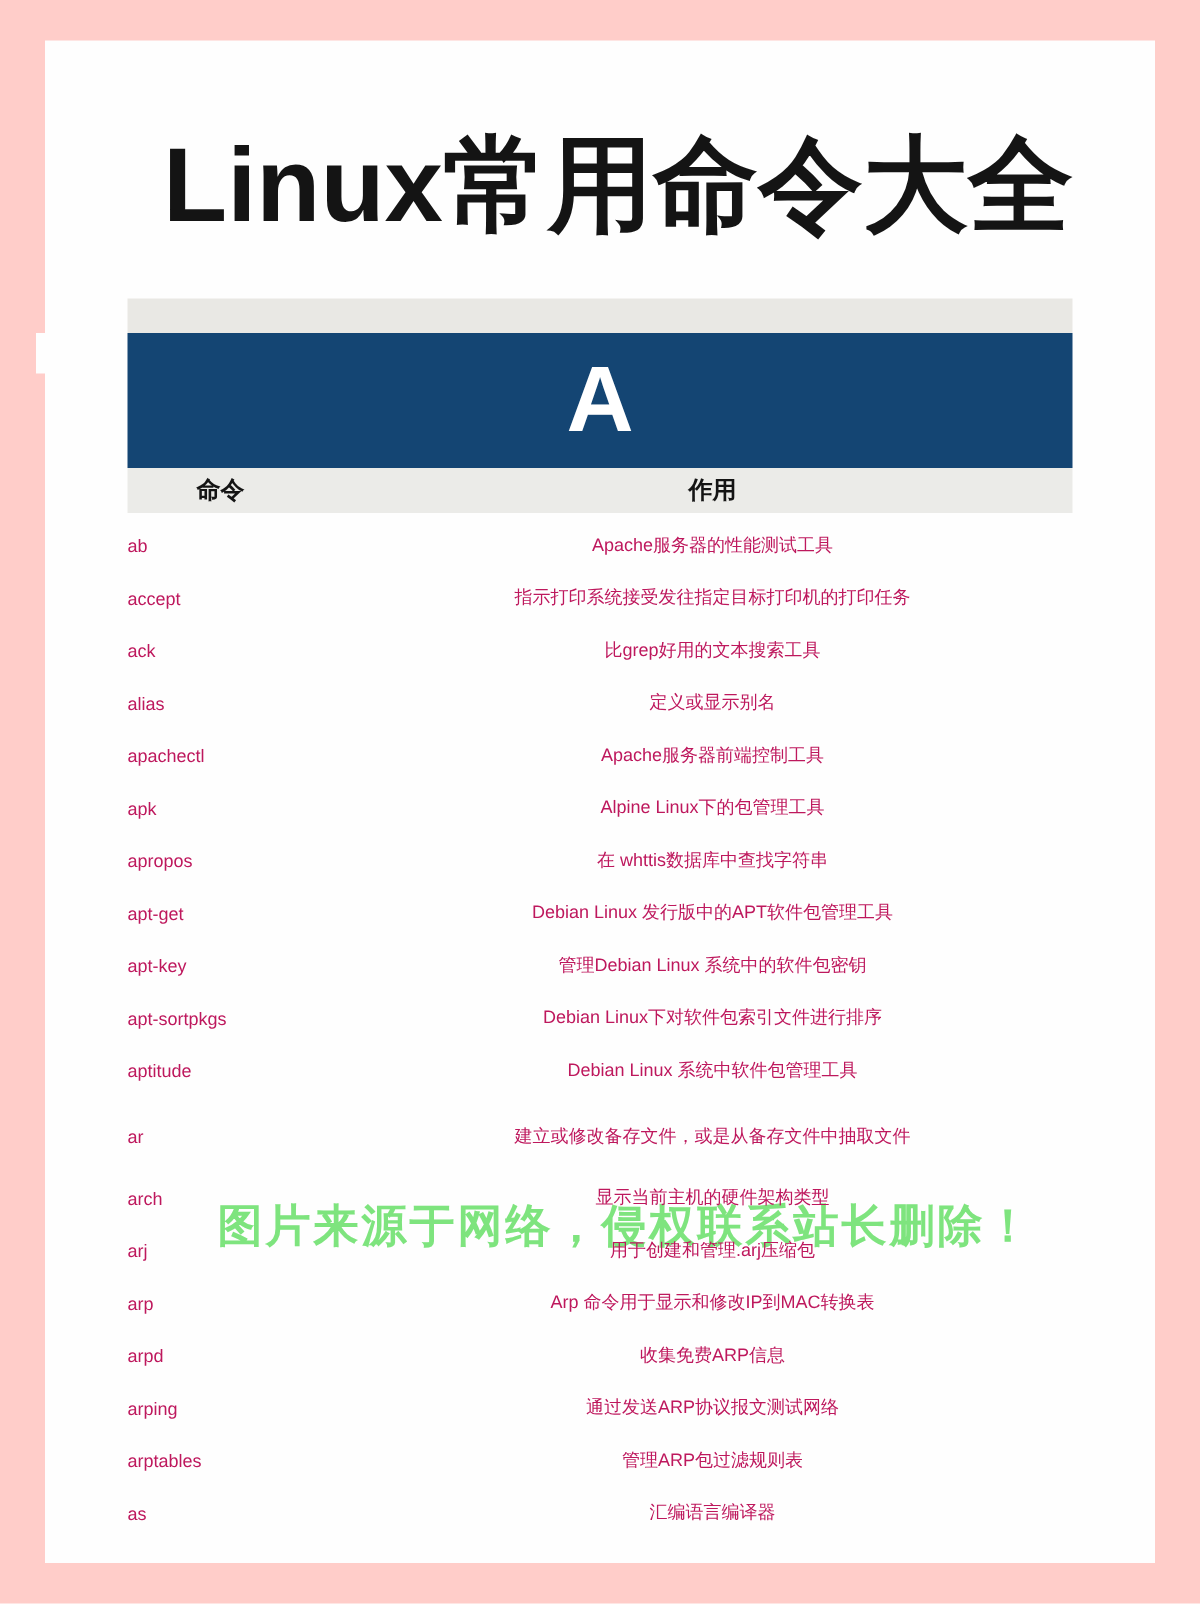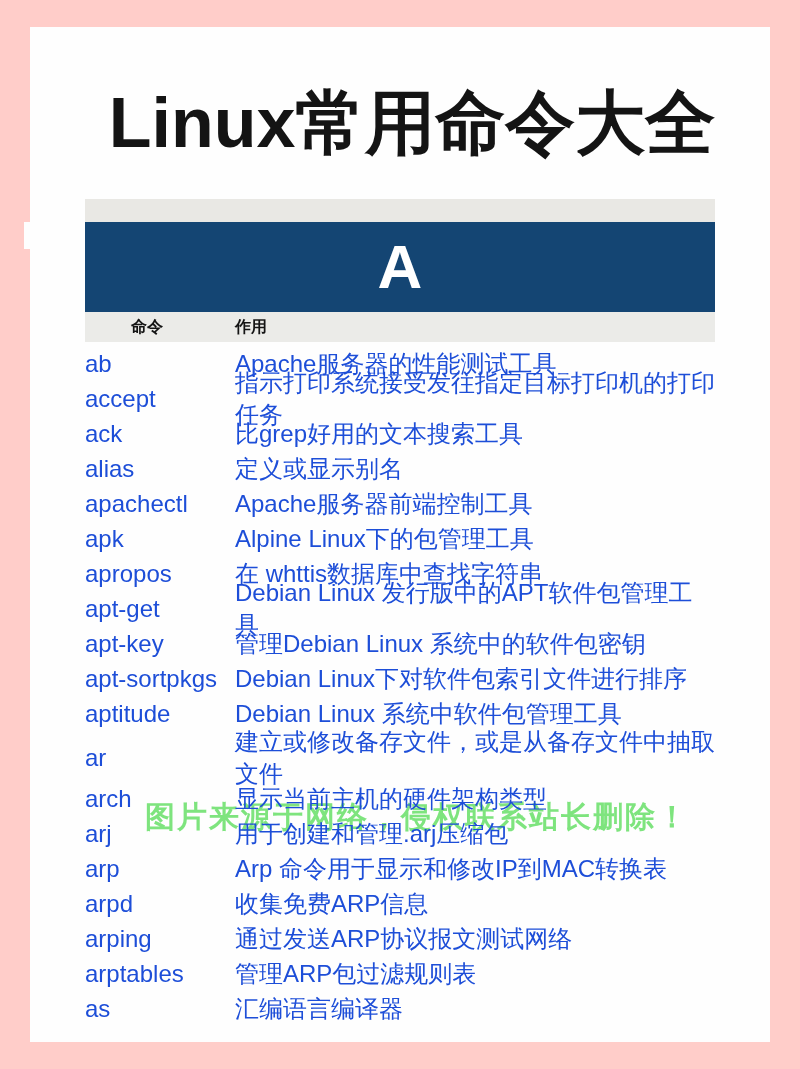--- a/index.html
+++ b/index.html
@@ -72,29 +72,29 @@
   .thead {
     height: 30px;
     background: #ebebe8;
     display: flex;
     align-items: center;
     font-size: 16px;
     font-weight: bold;
     color: #141414;
   }
   .c-cmd { width: 150px; box-sizing: border-box; text-align: left; }
-  .c-desc { flex: 1; text-align: left; }
+  .c-desc { flex: 1; text-align: center; }
   .thead .c-cmd { padding-left: 46px; }
   .tbody { padding-top: 4px; }
   .trow {
     height: 35px;
     display: flex;
     align-items: center;
-    font-size: 24px;
-    color: #1d4ed8;
+    font-size: 12px;
+    color: #be185d;
   }
   .trow:nth-child(12) { margin-top: 9px; }   
   .trow:nth-child(13) { margin-top: 6px; }   
 </style>
 </head>
 <body>
 
 <div class="panel">
 
   <div class="page-title">Linux常用命令大全</div>

